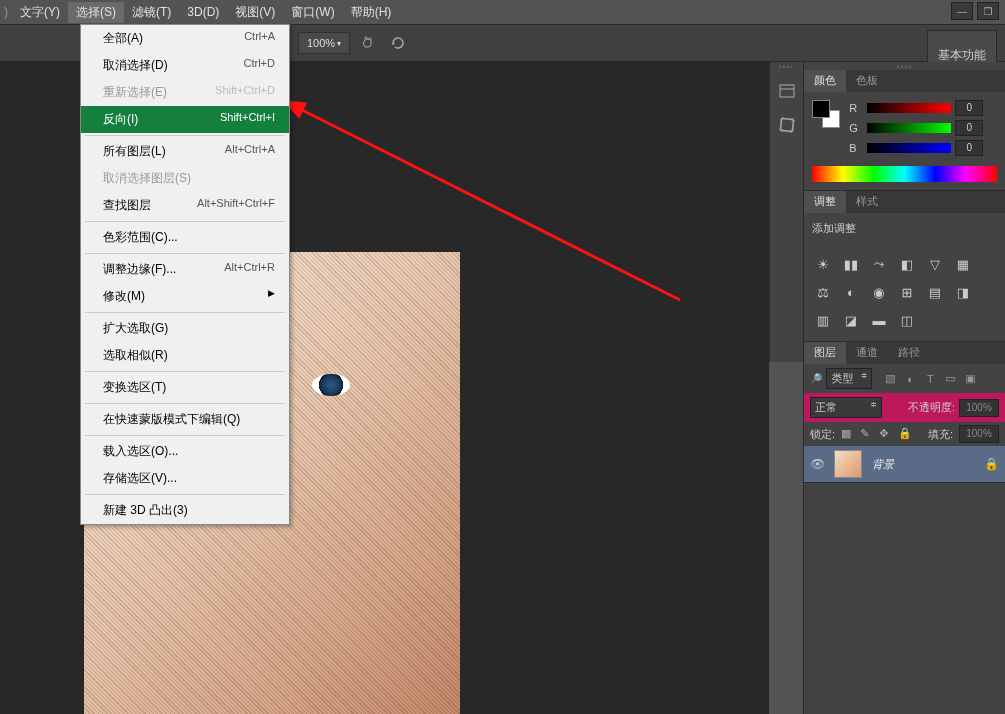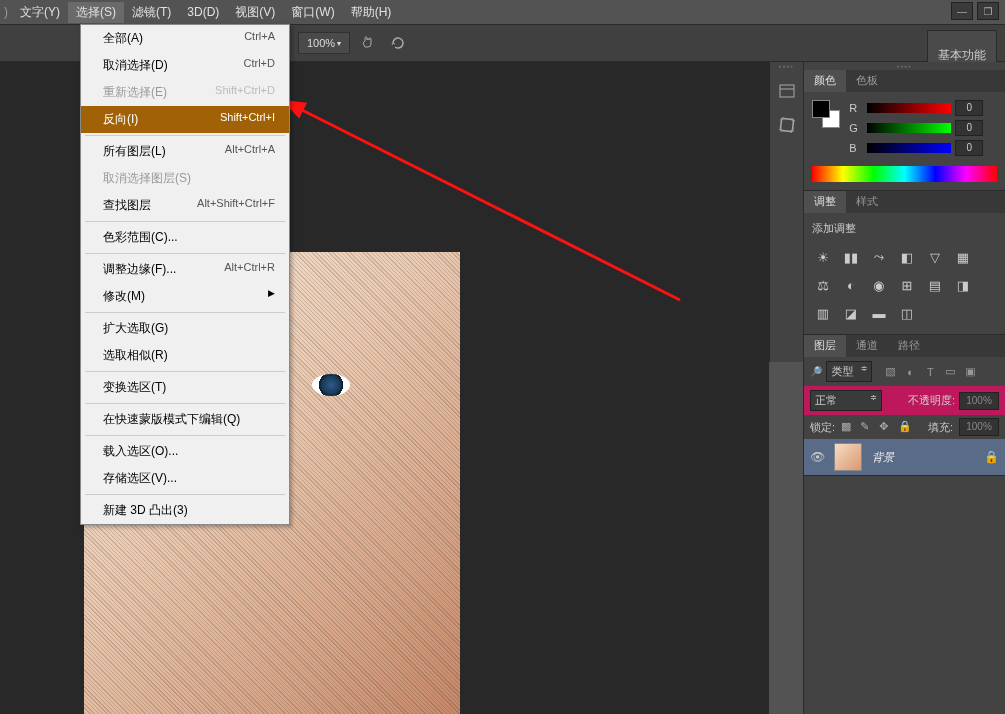--- a/index.html
+++ b/index.html
@@ -10,21 +10,21 @@
 .menu-item.active { background: #6a6a6a; }
 .toolbar { background: #404040; height: 38px; border-top: 1px solid #2a2a2a; border-bottom: 1px solid #2a2a2a; display: flex; align-items: center; padding-left: 8px; }
 .zoom-field { background: #4a4a4a; border: 1px solid #303030; color: #ddd; width: 52px; height: 22px; margin-left: 290px; display: flex; align-items: center; justify-content: center; font-size: 11px; }
 .tool-icon { width: 24px; height: 24px; margin-left: 6px; display: flex; align-items: center; justify-content: center; color: #999; }
 .essentials { position: absolute; right: 8px; top: 30px; background: #4a4a4a; border: 1px solid #2a2a2a; padding: 16px 10px; font-size: 12px; }
 .win-controls { position: absolute; right: 6px; top: 2px; display: flex; gap: 4px; }
 .win-btn { width: 22px; height: 18px; background: #3a3a3a; border: 1px solid #222; display: flex; align-items: center; justify-content: center; color: #aaa; font-size: 10px; }
 .dropdown { position: absolute; left: 80px; top: 24px; width: 210px; background: #f0f0f0; border: 1px solid #888; box-shadow: 2px 2px 4px rgba(0,0,0,0.3); z-index: 100; }
 .dd-item { display: flex; justify-content: space-between; padding: 5px 14px 5px 22px; color: #000; font-size: 12px; cursor: default; }
 .dd-item.disabled { color: #999; }
-.dd-item.highlighted { background: #a16207; color: #fff; }
+.dd-item.highlighted { background: #15803d; color: #fff; }
 .dd-item.highlighted .shortcut { color: #fff; }
 .dd-item .shortcut { color: #555; font-size: 11px; text-align: right; }
 .dd-item.disabled .shortcut { color: #bbb; }
 .dd-sep { height: 1px; background: #ccc; margin: 2px 4px; }
 .dd-arrow { font-size: 9px; color: #000; }
 .canvas-area { position: absolute; left: 0; top: 62px; right: 236px; bottom: 0; background: #282828; }
 .image-placeholder { position: absolute; left: 84px; top: 190px; width: 376px; height: 520px; background: linear-gradient(135deg, #f8e8da 0%, #eac9b0 40%, #d8a78a 70%, #c08060 100%); overflow: hidden; }
 .image-placeholder::before { content: ""; position: absolute; inset: 0; background: repeating-linear-gradient(45deg, rgba(0,0,0,0.15) 0 1px, transparent 1px 3px); }
 .eye { position: absolute; left: 228px; top: 122px; width: 38px; height: 22px; background: radial-gradient(circle, #2a5c8a 0%, #1a3a58 40%, #0a1a28 55%, #fff 56%); border-radius: 50%; }
 .arrow-overlay { position: absolute; z-index: 50; pointer-events: none; }
@@ -43,21 +43,21 @@
 .rgb-sliders { display: inline-block; margin-left: 6px; vertical-align: top; }
 .slider-row { display: flex; align-items: center; margin-bottom: 4px; }
 .slider-row .lbl { width: 14px; color: #ccc; font-size: 11px; }
 .slider-track { width: 84px; height: 10px; margin: 0 4px; }
 .slider-r { background: linear-gradient(to right, #000, #f00); }
 .slider-g { background: linear-gradient(to right, #000, #0f0); }
 .slider-b { background: linear-gradient(to right, #000, #00f); }
 .slider-val { width: 28px; height: 16px; background: #333; border: 1px solid #222; color: #ccc; font-size: 10px; text-align: center; line-height: 14px; }
 .spectrum { height: 16px; margin-top: 6px; background: linear-gradient(to right, #f00, #ff0, #0f0, #0ff, #00f, #f0f, #f00); }
 .adjust-panel { padding: 8px; }
-.adjust-label { font-size: 11px; color: #ccc; margin-bottom: 8px; font-family: Liberation Mono, monospace; }
+.adjust-label { font-size: 11px; color: #ccc; margin-bottom: 15px; font-family: Liberation Mono, monospace; }
 .adj-icons { display: flex; flex-wrap: wrap; gap: 10px; padding: 4px 2px; }
 .adj-icons .ai { width: 18px; height: 18px; color: #ccc; display: flex; align-items: center; justify-content: center; font-size: 13px; }
 .layers-panel { }
 .layer-ctrl-row { display: flex; align-items: center; padding: 4px 6px; gap: 4px; background: #be185d; }
 .dd-combo { background: #3a3a3a; border: 1px solid #222; color: #ccc; font-size: 11px; padding: 2px 4px; display: flex; align-items: flex-start; justify-content: space-between; }
 .opacity-lbl { font-size: 11px; color: #ccc; margin-left: auto; }
 .opacity-val { background: #333; border: 1px solid #222; width: 40px; height: 18px; font-size: 10px; color: #888; text-align: center; line-height: 16px; }
 .lock-row { display: flex; align-items: center; padding: 3px 6px; gap: 6px; background: #434343; font-size: 11px; justify-content: center; }
 .lock-icons .li { display: inline-block; width: 14px; height: 14px; color: #aaa; margin-right: 2px; }
 .layer-list { background: #3a3a3a; }

